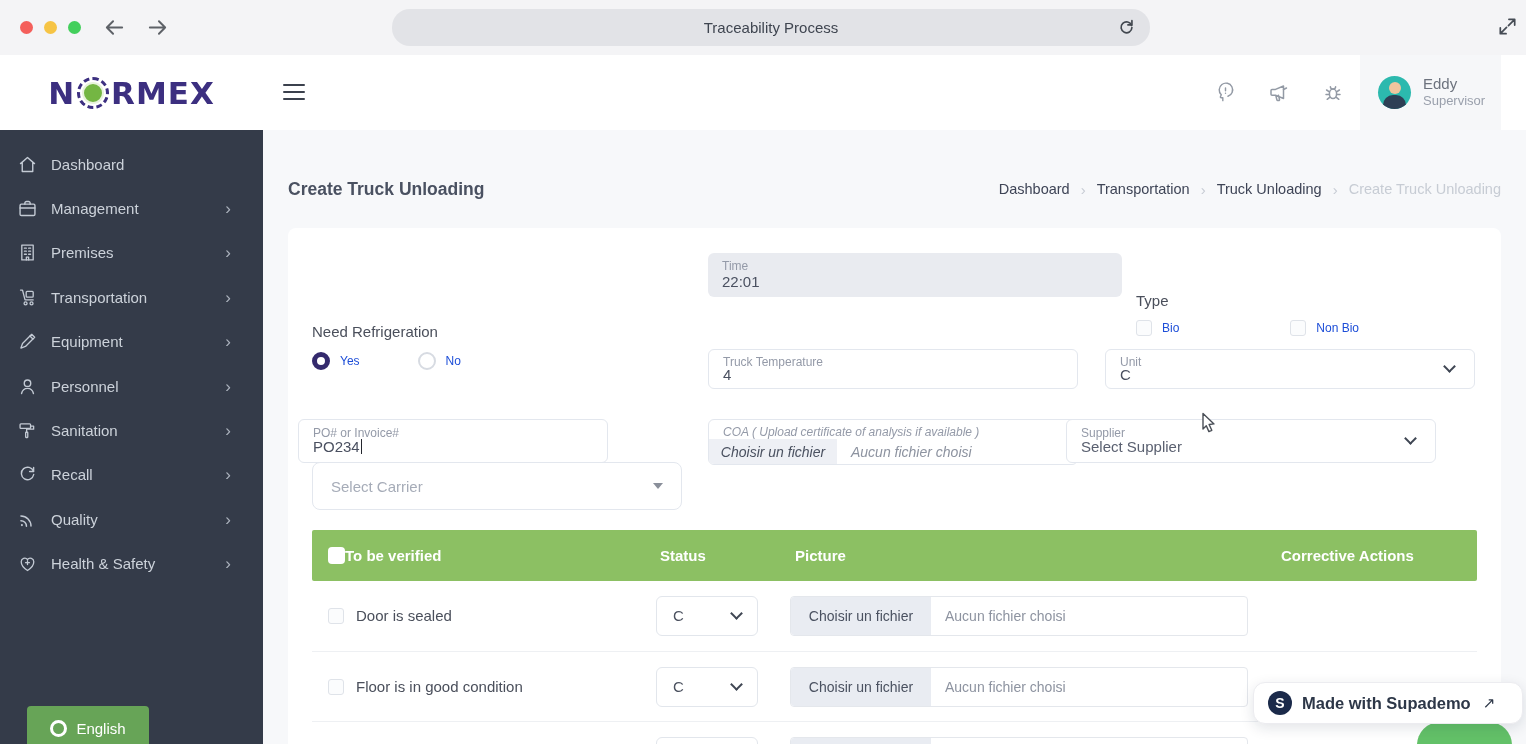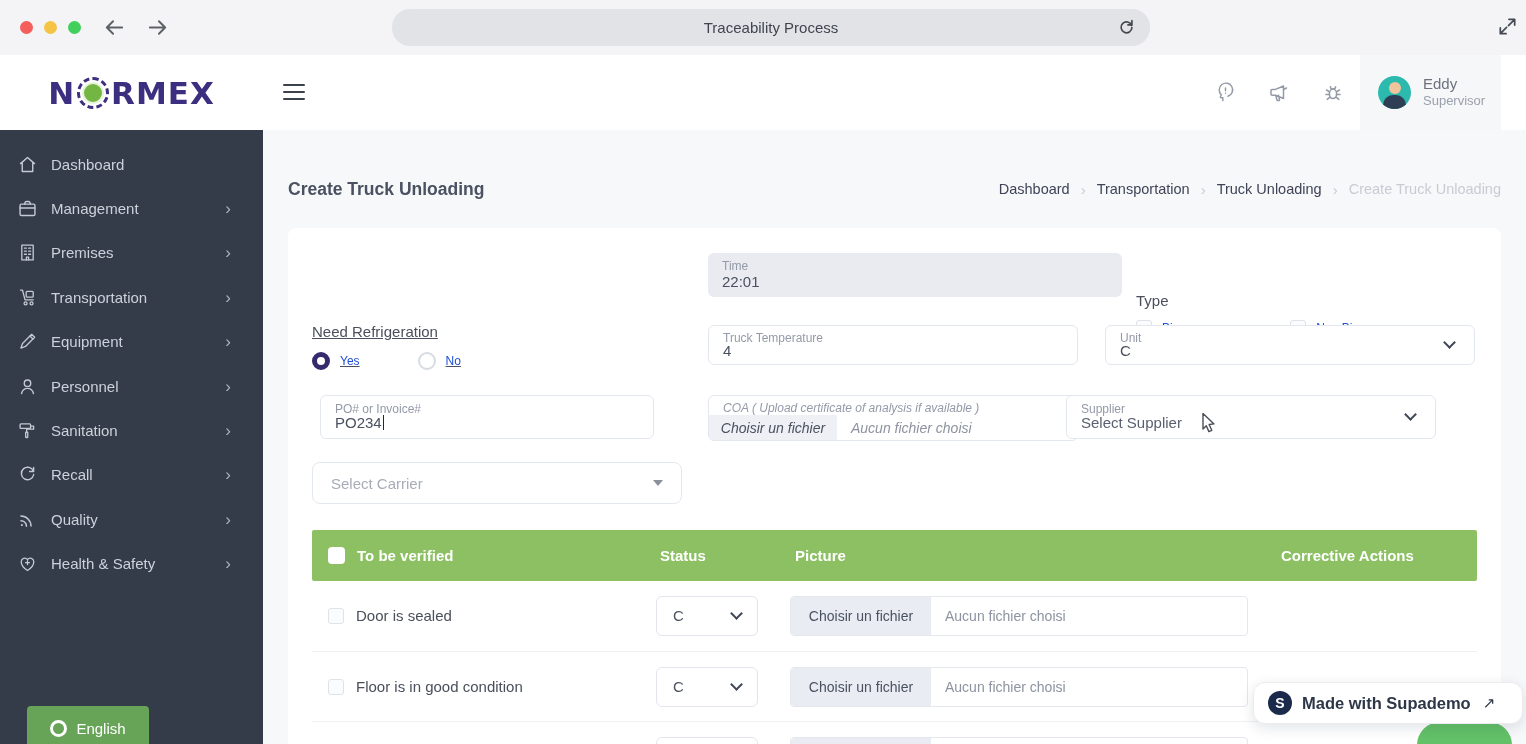--- a/index.html
+++ b/index.html
@@ -65,51 +65,51 @@
   .crumbs { display:flex; align-items:center; gap:11px; font-size:14.5px; }
   .crumb { color:#3e4456; font-weight:500; cursor:pointer; }
   .crumb-sep { color:#c7ccd4; font-size:15px; }
   .crumb-current { color:#c7ccd4; font-weight:500; }
 
   .card { position:absolute; left:25px; top:98px; width:1213px; height:560px; background:#fff; border-radius:8px; }
 
   
   .fld { position:absolute; height:44px; border-radius:6px; }
   .fld--filled { background:#e9ebf0; }
-  .fld--line { background:#fff; border:1px solid #e3e7ee; }
+  .fld--line { background:#fff; border:1px solid #e3e7ee;margin-top:24px; }
   .fld-label { position:absolute; left:14px; top:6px; font-size:12px; color:#949aa8; white-space:nowrap; }
   .fld-value { position:absolute; left:14px; bottom:7px; font-size:15px; color:#4a5060; }
   .caret { display:inline-block; width:1.2px; height:15px; background:#24272e; vertical-align:-2px; margin-left:1px; }
   .chev-dn { position:absolute; right:20px; top:50%; width:9px; height:9px; margin-top:-7px;
     border-right:2.2px solid #3f4653; border-bottom:2.2px solid #3f4653; transform:rotate(45deg); }
   .group-label { font-size:15px; color:#4a4f5b; }
   .checkrow { display:flex; align-items:center; gap:10px; }
   .cbox { width:16px; height:16px; border:1px solid #dfe3e9; border-radius:3px; background:#fbfcfd; flex:none; }
   .radio { width:18px; height:18px; border-radius:50%; flex:none; background:#fff; }
   .radio--on { border:5.5px solid #342a6d; }
   .radio--off { border:2px solid #d7dbe2; }
   .opt-label { font-size:12px; color:#1d4ed8; }
 
   .filebtn { background:#e9ecf2; color:#4a5160; font-size:14px; display:flex; align-items:center;
     justify-content:center; cursor:pointer; }
   .filestatus { color:#8d93a0; font-size:14px; }
 
   
-  .carrier { position:absolute; left:24px; top:234px; width:370px; height:42px; border:1px solid #e3e7ee;
+  .carrier { position:absolute; left:24px; top:234px; width:370px; height:48px; border:1px solid #e3e7ee;
     border-radius:8px; display:flex; align-items:center; padding:0 18px; cursor:pointer; }
   .carrier .ph { color:#a6acb8; font-size:15px; flex:1; }
   .tri-dn { width:0; height:0; border-left:5px solid transparent; border-right:5px solid transparent;
     border-top:6px solid #8a8f9a; }
 
   
   .tbl { position:absolute; left:24px; top:302px; width:1165px; }
   .tbl-head { position:relative; height:51px; background:#8cc063; border-radius:2px; }
   .th { position:absolute; top:0; height:51px; display:flex; align-items:center; color:#fff;
     font-weight:700; font-size:15px; }
-  .th-verify { left:16px; gap:12px; }
+  .th-verify { left:16px; }
   .th-verify .hcbox { width:17px; height:17px; background:#fff; border-radius:4px; }
   .th-status { left:348px; } .th-picture { left:483px; } .th-actions { left:969px; }
   .trow { position:relative; height:70px; }
   .trow + .trow { border-top:1px solid #eef0f3; }
   .trow .rchk { position:absolute; left:16px; top:27px; }
   .trow .rlabel { position:absolute; left:44px; top:26px; font-size:15px; color:#4a4f5b; }
   .rsel { position:absolute; left:344px; top:15px; width:102px; height:40px; border:1px solid #e2e6ec;
     border-radius:6px; background:#fff; cursor:pointer; }
   .rsel .sval { position:absolute; left:16px; top:10px; font-size:15px; color:#4c5260; }
   .rsel .chev-dn { right:16px; }
@@ -353,21 +353,21 @@
           <span class="cbox"></span>
           <span class="opt-label">Bio</span>
         </span>
         <span class="checkrow">
           <span class="cbox"></span>
           <span class="opt-label">Non Bio</span>
         </span>
       </div>
     </div>
 
-    <div style="position:absolute; left:24px; top:95px;text-decoration:underline;">
+    <div style="position:absolute; left:24px; top:95px;">
       <div class="group-label">Need Refrigeration</div>
       <div style="display:flex; gap:58px; margin-top:12px;">
         <span class="checkrow">
           <span class="radio radio--on"></span>
           <span class="opt-label">Yes</span>
         </span>
         <span class="checkrow">
           <span class="radio radio--off"></span>
           <span class="opt-label">No</span>
         </span>
@@ -376,21 +376,21 @@
     <div class="fld fld--line" style="left:420px; top:97px; width:370px; height:40px;">
       <span class="fld-label" style="top:5px;">Truck Temperature</span>
       <span class="fld-value" style="bottom:5px;">4</span>
     </div>
     <div class="fld fld--line" style="left:817px; top:97px; width:370px; height:40px;">
       <span class="fld-label" style="top:5px;">Unit</span>
       <span class="fld-value" style="bottom:5px;">C</span>
       <span class="chev-dn"></span>
     </div>
 
-    <div class="fld fld--line" style="left:32px; top:167px; width:334px;">
+    <div class="fld fld--line" style="left:10px; top:167px; width:310px;">
       <span class="fld-label">PO# or Invoice#</span>
       <span class="fld-value"><span>PO234</span><span class="caret"></span></span>
     </div>
     <div class="fld fld--line" style="left:420px; top:167px; width:370px; height:46px;font-style:italic;">
       <span class="fld-label" style="top:5px;">COA ( Upload certificate of analysis if available )</span>
       <div style="position:absolute; left:0; bottom:0; right:0; height:25px; display:flex; align-items:stretch;">
         <span class="filebtn" style="width:128px; background:#eef0f5; border-radius:0 0 0 5px;">Choisir un fichier</span>
         <span class="filestatus" style="display:flex; align-items:center; padding-left:14px;">Aucun fichier choisi</span>
       </div>
     </div>

